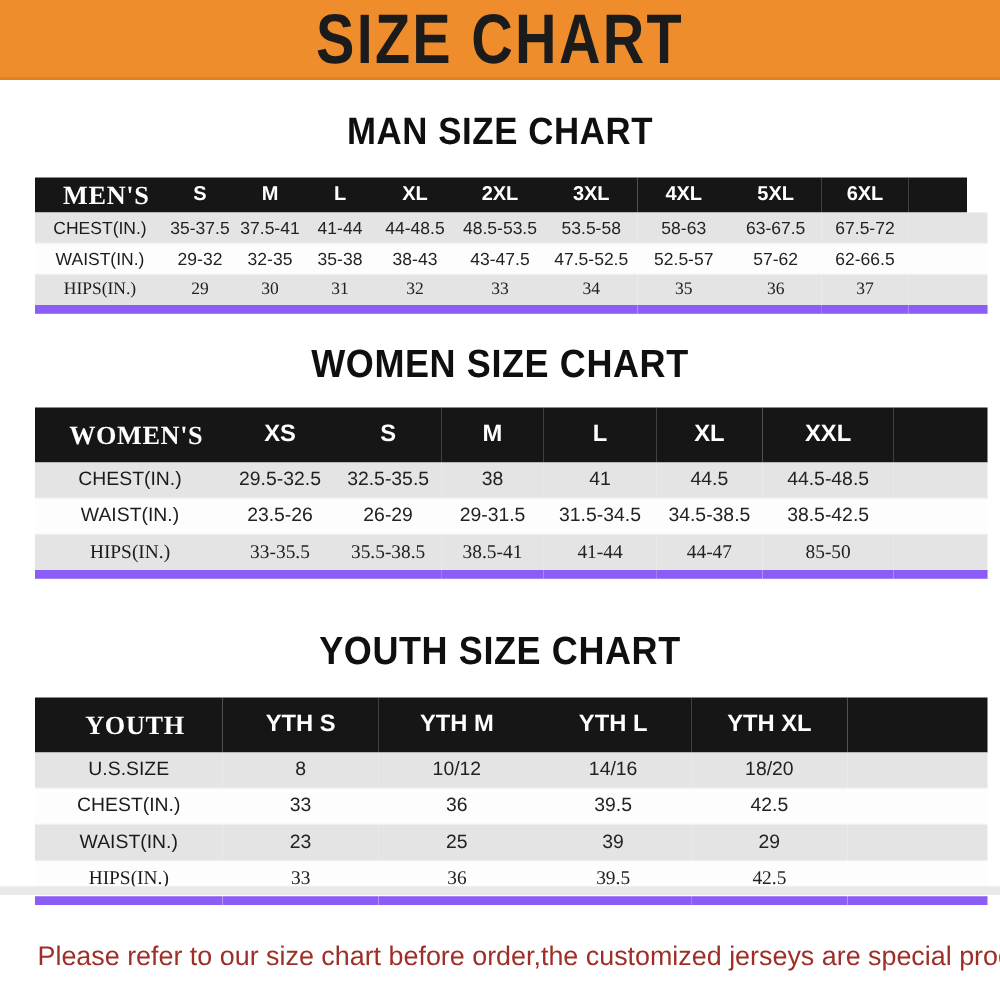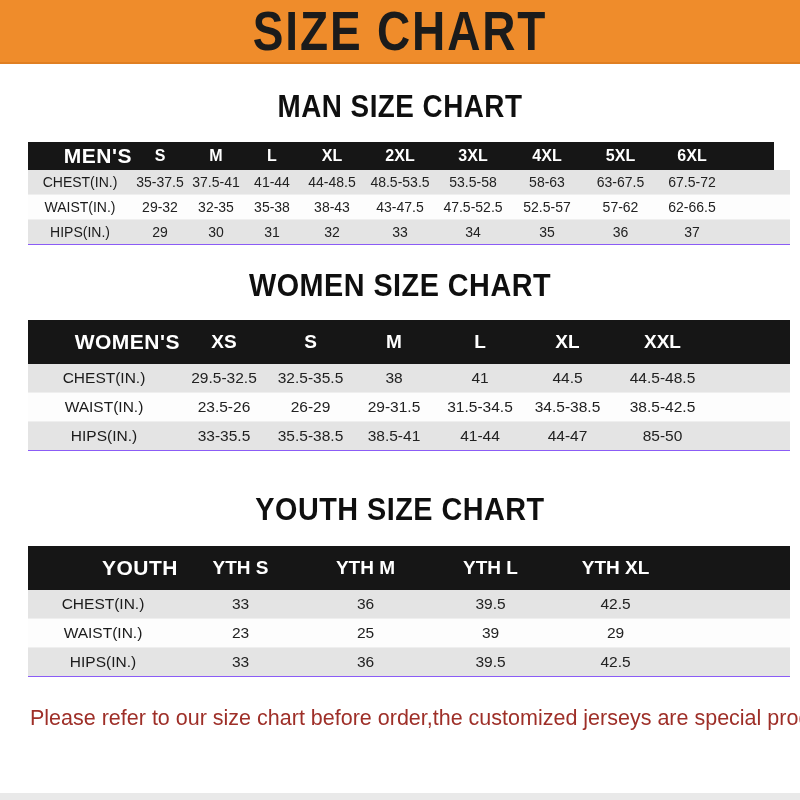--- a/index.html
+++ b/index.html
@@ -2,21 +2,21 @@
 <html style="--banner_bg: #EF8C2B; --banner_text: #1B1B1B; --header_bar: #161616; --row_stripe: #E4E4E4; --footer_text: #9E2F28;"><head>
 <meta charset="utf-8">
 <style>
   html, body {
     margin: 0; padding: 0;
     width: 800px; height: 800px;
     background: #ffffff;
     font-family: "Liberation Sans", sans-serif;
     overflow: hidden;
   }
-  .page { position: relative; width: 800px; height: 800px; }
+  .page { position: relative; width: 800px; height: 716px; }
 
   
   .banner {
     height: 62px;
     background: var(--banner_bg, #EF8C2B);
     display: flex; align-items: center; justify-content: center;
     border-bottom: 2px solid #e07f22;
   }
   .banner-title {
     font-size: 50px; font-weight: 700;
@@ -46,40 +46,40 @@
   }
   #section-men .size-table   { margin-top: 19px; }
   #section-women .size-table { margin-top: 17px; }
   #section-youth .size-table { margin-top: 19px; }
 
   .size-table thead th {
     background: var(--header_bar, #161616);
     color: #fff; font-weight: 700; text-align: center;
     padding: 0; vertical-align: middle;
   }
-  .size-table .hdr-label { text-align: right; padding-left: 10px; white-space: nowrap; }
+  .size-table .hdr-label { text-align: center; padding-left: 10px; white-space: nowrap; font-family: Liberation Serif, serif; }
 
   .men thead th   { height: 28px; font-size: 16px; }
   .men .hdr-label { font-size: 21px; letter-spacing: 0.5px; }
   .women thead th, .youth thead th { height: 44px; font-size: 19px; text-align: center; }
   .women .hdr-label, .youth .hdr-label { font-size: 21px; letter-spacing: 0.5px; }
 
   
   .men thead th:last-child {
     background: linear-gradient(to right, var(--header_bar, #161616) 47px, #ffffff 47px);
   }
 
   .size-table tbody td {
     text-align: center; vertical-align: middle;
     background: #fdfdfd; color: #222;
     padding: 0;
     border-bottom: 1px solid #efefef;
   }
   .size-table tbody tr:nth-child(odd) td { background: var(--row_stripe, #E4E4E4); }
-  .size-table tbody tr:last-child td { border-bottom: 1px solid #8b5cf6; }
+  .size-table tbody tr:last-child td { border-bottom: 7px solid #8b5cf6; font-family: Liberation Serif, serif; }
 
   .men tbody td   { height: 24px; font-size: 14px; }
   .women tbody td, .youth tbody td { height: 28px; font-size: 15.5px; }
   .size-table .row-label { color: #1b1b1b; white-space: nowrap; text-align: center; }
 
   
   .footer-note {
     margin: 26px 0 0 30px;
     color: var(--footer_text, #9E2F28);
     font-size: 21.5px; line-height: 31px;
@@ -253,20 +253,28 @@
             <th class="hdr-label">YOUTH</th>
             <th>YTH S</th>
             <th>YTH M</th>
             <th>YTH L</th>
             <th>YTH XL</th>
             <th></th>
           </tr>
         </thead>
         <tbody>
           <tr>
+            <td class="row-label">U.S.SIZE</td>
+            <td>8</td>
+            <td>10/12</td>
+            <td>14/16</td>
+            <td>18/20</td>
+            <td></td>
+          </tr>
+          <tr>
             <td class="row-label">CHEST(IN.)</td>
             <td>33</td>
             <td>36</td>
             <td>39.5</td>
             <td>42.5</td>
             <td></td>
           </tr>
           <tr>
             <td class="row-label">WAIST(IN.)</td>
             <td>23</td>

